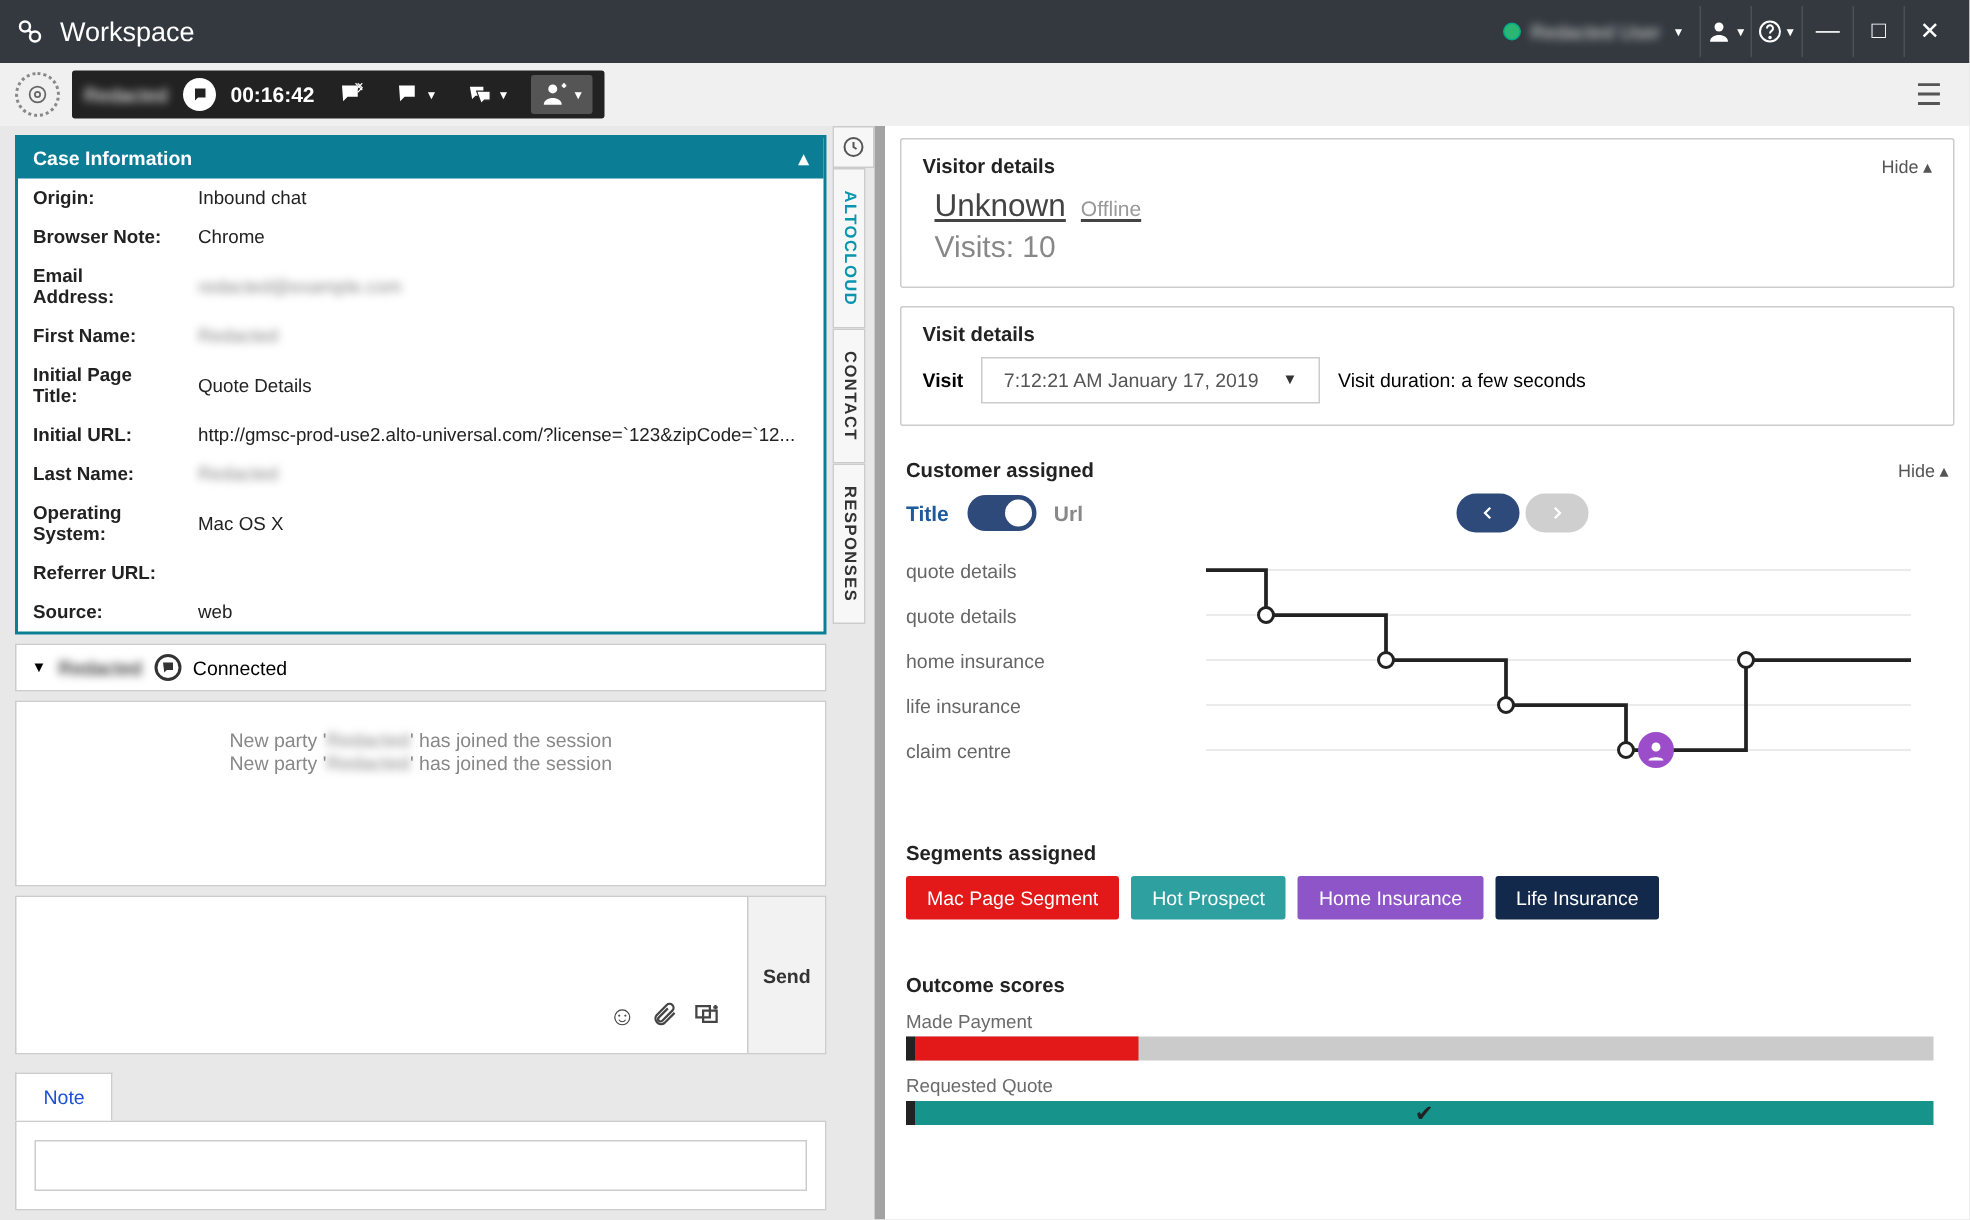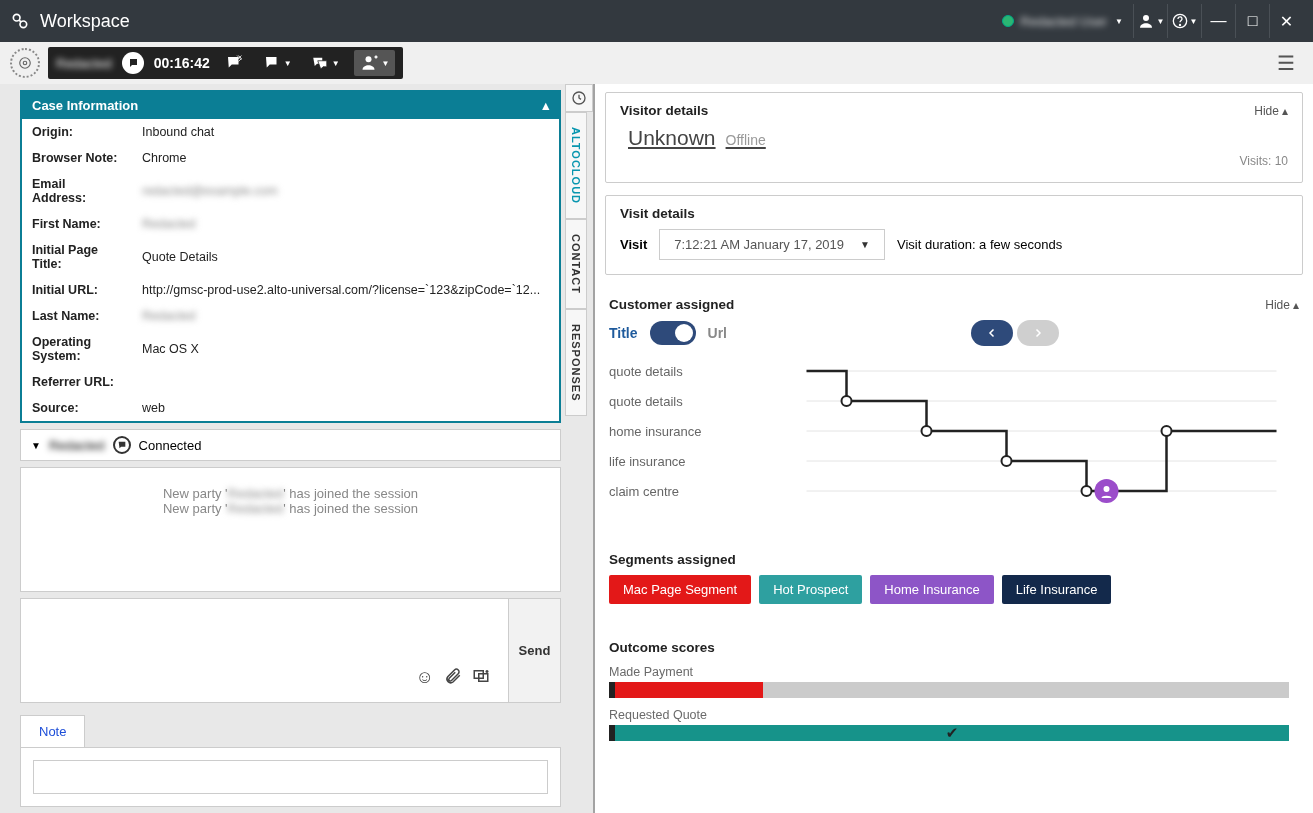--- a/index.html
+++ b/index.html
@@ -17,27 +17,27 @@
 .toolbar { background: #f0f0f0; height: 42px; display: flex; align-items: center; padding: 0 10px; gap: 8px; }
 .toolbar .round-icon { width: 30px; height: 30px; border: 2px dotted #888; border-radius: 50%; display:flex; align-items:center; justify-content:center; }
 .session-bar { background: #222; color: #fff; height: 32px; display: flex; align-items: center; padding: 0 8px; gap: 10px; border-radius: 2px; }
 .session-bar .blur { filter: blur(3px); font-size: 13px; }
 .session-bar .chat-icon { width: 22px; height: 22px; background:#fff; color:#222; border-radius:50%; display:flex; align-items:center; justify-content:center; font-size:12px; }
 .session-bar .timer { font-size: 14px; font-weight: bold; }
 .session-bar .tb-btn { display:flex; align-items:center; gap:2px; padding:0 4px; cursor:pointer; }
 .session-bar .tb-btn svg { width:20px; height:18px; }
 .hamburger { margin-left:auto; font-size:20px; color:#555; cursor:pointer; padding:0 8px;}
 
-.main { display: flex; height: calc(813px - 84px); margin-left: 10px; }
+.main { display: flex; height: calc(813px - 84px); }
 .left-col { width: 555px; padding: 6px 4px 6px 10px; display:flex; flex-direction:column; gap:6px; overflow:hidden;}
 .side-tabs { width: 28px; display:flex; flex-direction:column; }
 .side-tab { writing-mode: vertical-rl; text-orientation: mixed; padding: 14px 4px; font-size: 11px; font-weight:bold; letter-spacing:1px; color:#333; border:1px solid #ccc; background:#f7f7f7; text-align:center; cursor:pointer;}
 .side-tab.active { color: #0896af; }
 .side-clock { height:28px; display:flex; align-items:center; justify-content:center; border:1px solid #ccc; background:#f7f7f7;}
-.right-col { flex:1; background:#fff; padding:8px 10px 0 10px; overflow:auto; border-left:2px solid #a3a3a3;}
+.right-col { flex:1; background:#fff; padding:8px 10px 0 10px; overflow:auto; border-left:7px solid #a3a3a3;}
 
 .panel { background:#fff; border:1px solid #ccc; }
 .panel-header { background:#0b7e95; color:#fff; padding:6px 10px; font-size:13px; font-weight:bold; display:flex; justify-content:space-between; align-items:center;}
 .case-info .panel-header { background:#0b7e95; }
 .case-info { border:2px solid #0b7e95; }
 .case-table { width:100%; border-collapse:collapse; }
 .case-table td { padding:6px 10px; font-size:12.5px; color:#222; vertical-align:middle;}
 .case-table td.k { font-weight:bold; width:110px; }
 .case-table td.v.blur { filter:blur(3px); color:#888; }
 
@@ -56,21 +56,21 @@
 .note-tabs .tabs { display:flex; }
 .note-tabs .tab { padding:8px 18px; font-size:13px; color:#1d4ed8; background:#fff; border:1px solid #ccc; border-bottom:none; cursor:pointer;}
 .note-tabs .tab-body { background:#fff; border:1px solid #ccc; height:60px; margin:0; padding:12px;}
 .note-tabs .tab-body .inner { border:1px solid #ccc; height:100%; }
 
 .right-section { border:1px solid #ccc; border-radius:2px; margin-bottom:12px; padding:10px 14px 14px; }
 .right-section h3 { font-size:13.5px; font-weight:bold; color:#222; margin-bottom:8px; display:flex; justify-content:space-between; align-items:center;}
 .hide-toggle { font-size:12px; color:#555; display:flex; align-items:center; gap:3px; cursor:pointer; font-weight:normal;}
 .visitor-name { font-size:21px; color:#444; margin:2px 0 4px 8px;text-decoration:underline;}
 .offline { color:#999; font-size:14px; margin-left:10px; font-weight:normal;}
-.visits { color:#888; font-size:12px; margin-left:8px;text-align:right;}
+.visits { color:#888; font-size:20px; margin-left:8px;}
 
 .visit-row { display:flex; align-items:center; gap:12px; font-size:13px;}
 .visit-row .lbl { font-weight:bold; }
 .dropdown { border:1px solid #ccc; padding:7px 14px; font-size:13px; color:#555; background:#fff; display:flex; align-items:center; gap:16px; cursor:pointer;}
 .dropdown .caret { font-size:10px; color:#333; }
 
 .journey-controls { display:flex; align-items:center; gap:12px; margin:8px 0 10px;}
 .j-title { color:#1e5a9c; font-size:14px; font-weight:bold;}
 .j-url { color:#888; font-size:14px; font-weight:bold;}
 .toggle { width:46px; height:24px; background:#2e4a7a; border-radius:12px; position:relative; cursor:pointer;}

